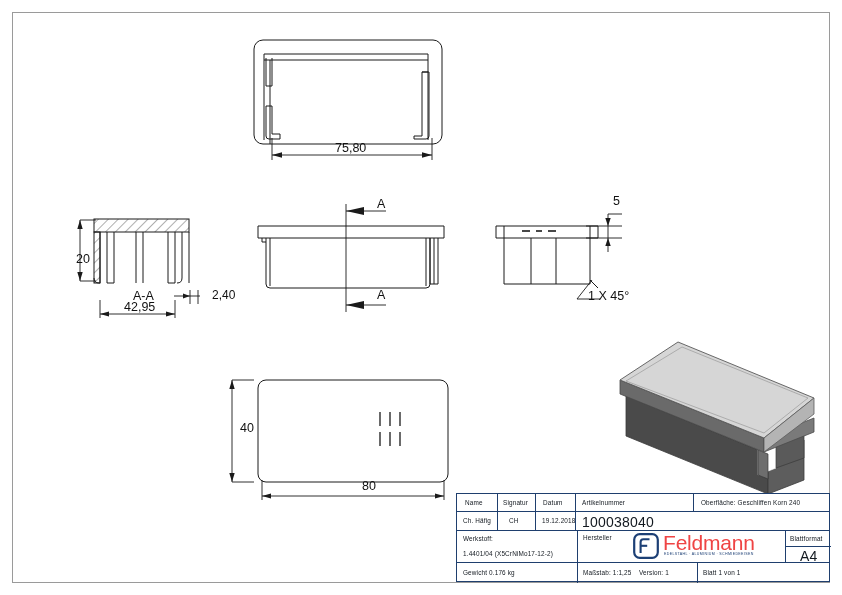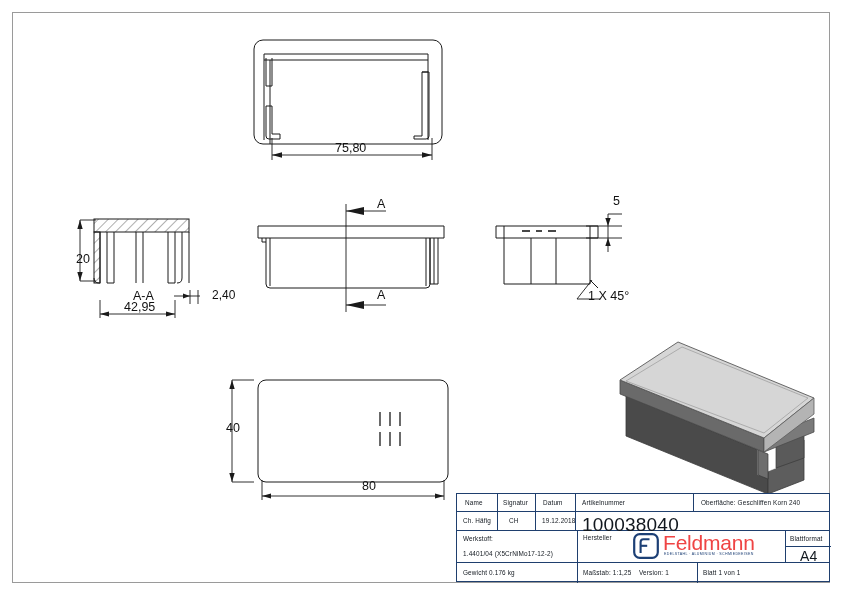--- a/index.html
+++ b/index.html
@@ -41,21 +41,21 @@
 
   .tbtxt {
     position: absolute;
     color: #12181f;
     font-size: 6.4px;
     letter-spacing: .15px;
     white-space: nowrap;
     font-family: "Liberation Sans", sans-serif;
   }
   .tb-hdr { font-size: 6.4px; }
-  .tb-big { font-size: 19px; letter-spacing: .2px; }
+  .tb-big { font-size: 14px; letter-spacing: .2px; }
   .tb-a4 { font-size: 14px; }
 
   
   #logo { position: absolute; left: 633px; top: 533px; width: 112px; height: 26px; }
   #logo .mark { position: absolute; left: 0; top: 0; }
   #logo .word {
     position: absolute; left: 30px; top: -2px;
     font-size: 21px; color: #ef4444;
     font-family: "Liberation Sans", sans-serif;
     letter-spacing: -0.2px;
@@ -293,21 +293,21 @@
     <svg width="34" height="112" viewBox="0 0 34 112">
       <g stroke="#1a1a1a" stroke-width="0.9" fill="none">
         <line x1="10" y1="4" x2="10" y2="106"></line>
         <line x1="10" y1="4" x2="32" y2="4"></line>
         <line x1="10" y1="106" x2="32" y2="106"></line>
       </g>
       <polygon points="10,4 7.3,13 12.7,13" fill="#1a1a1a"></polygon>
       <polygon points="10,106 7.3,97 12.7,97" fill="#1a1a1a"></polygon>
     </svg>
   </div>
-  <div class="dimtxt" style="left:226px; top:421px;">40</div>
+  <div class="dimtxt" style="left:240px; top:421px;">40</div>
 
   <div class="vw" style="left:254px; top:480px;">
     <svg width="198" height="24" viewBox="0 0 198 24">
       <g stroke="#1a1a1a" stroke-width="0.9" fill="none">
         <line x1="8" y1="0" x2="8" y2="20"></line>
         <line x1="190" y1="0" x2="190" y2="20"></line>
         <line x1="8" y1="16" x2="190" y2="16"></line>
       </g>
       <polygon points="8,16 17,13.4 17,18.6" fill="#1a1a1a"></polygon>
       <polygon points="190,16 181,13.4 181,18.6" fill="#1a1a1a"></polygon>

